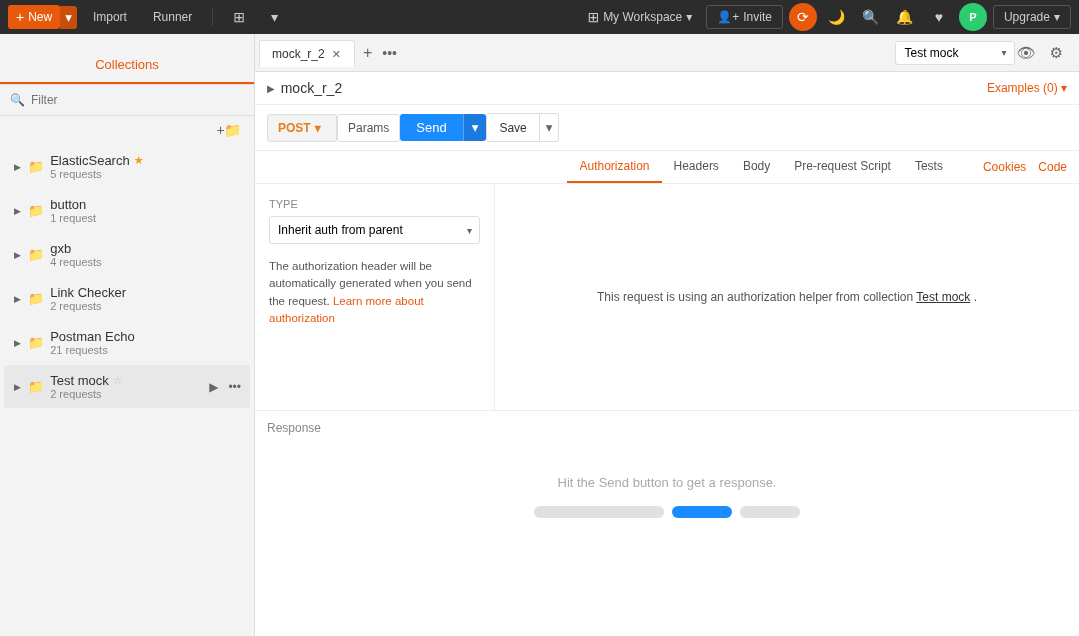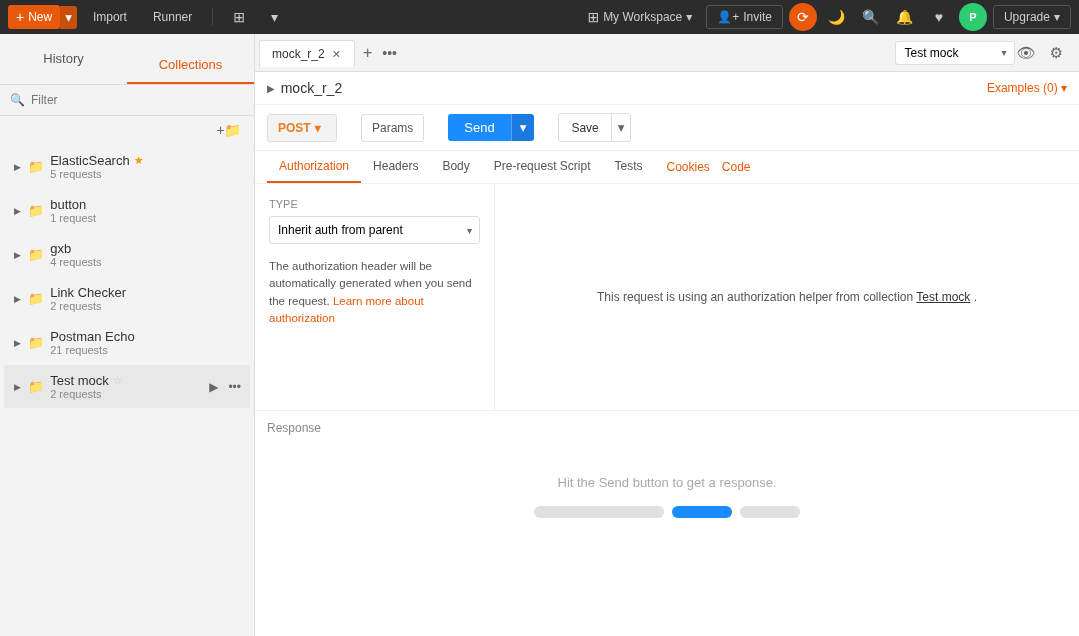--- a/index.html
+++ b/index.html
@@ -118,21 +118,21 @@
     .tab-more { background: none; border: none; cursor: pointer; color: #666; font-size: 14px; padding: 0 4px; }
 
     
     .request-header { padding: 8px 12px; border-bottom: 1px solid #eee; display: flex; align-items: center; justify-content: space-between; }
     .request-title-row { display: flex; align-items: center; gap: 6px; }
     .request-arrow { color: #666; font-size: 10px; }
     .request-name { font-size: 14px; color: #333; font-weight: 400; }
     .examples-btn { color: #e8590c; font-size: 12px; cursor: pointer; background: none; border: none; }
 
     
-    .url-bar { display: flex; align-items: center; padding: 8px 12px; gap: 24px; border-bottom: 1px solid #eee; }
+    .url-bar { display: flex; align-items: center; padding: 8px 12px; gap: 0; border-bottom: 1px solid #eee; }
     .method-select {
       display: flex; align-items: center; gap: 4px;
       background: #f3f3f3; border: 1px solid #ddd; border-radius: 3px;
       padding: 6px 10px; cursor: pointer; font-size: 12px; font-weight: 600;
       color: #e67e22; min-width: 70px;
     }
     .url-input {
       flex: 1; border: 1px solid #ddd; border-radius: 3px;
       padding: 6px 10px; font-size: 12px; outline: none; color: #e8590c;
     }
@@ -239,21 +239,20 @@
       <span>Upgrade</span>
       <span>▾</span>
     </button>
   </div>
 </div>
 
 <div class="main">
 
   <div class="sidebar">
     <div class="sidebar-tabs">
-      <button class="sidebar-tab">History</button>
       <button class="sidebar-tab active">Collections</button>
     </div>
     <div class="sidebar-search">
       <span style="color:#888;">🔍</span>
       <input type="text" placeholder="Filter" style="">
     </div>
     <div class="sidebar-actions">
       <button class="sidebar-action-btn">+📁</button>
     </div>
     <div class="collection-list">
@@ -366,21 +365,21 @@
       <div class="send-btn-group">
         <button class="send-btn">Send</button>
         <button class="send-arrow">▾</button>
       </div>
       <div class="save-btn-group">
         <button class="save-btn">Save</button>
         <button class="save-arrow">▾</button>
       </div>
     </div>
 
-    <div style="display:flex;align-items:center;justify-content:flex-start;border-bottom:1px solid #eee;">
+    <div style="display:flex;align-items:center;justify-content:flex-end;border-bottom:1px solid #eee;gap:16px;">
       <div class="request-tabs" style="border-bottom:none;">
         <button class="req-tab active">Authorization</button>
         <button class="req-tab">Headers</button>
         <button class="req-tab">Body</button>
         <button class="req-tab">Pre-request Script</button>
         <button class="req-tab">Tests</button>
       </div>
       <div style="display:flex;gap:12px;padding-right:12px;">
         <button style="background:none;border:none;cursor:pointer;color:#e8590c;font-size:12px;">Cookies</button>
         <button style="background:none;border:none;cursor:pointer;color:#e8590c;font-size:12px;">Code</button>

